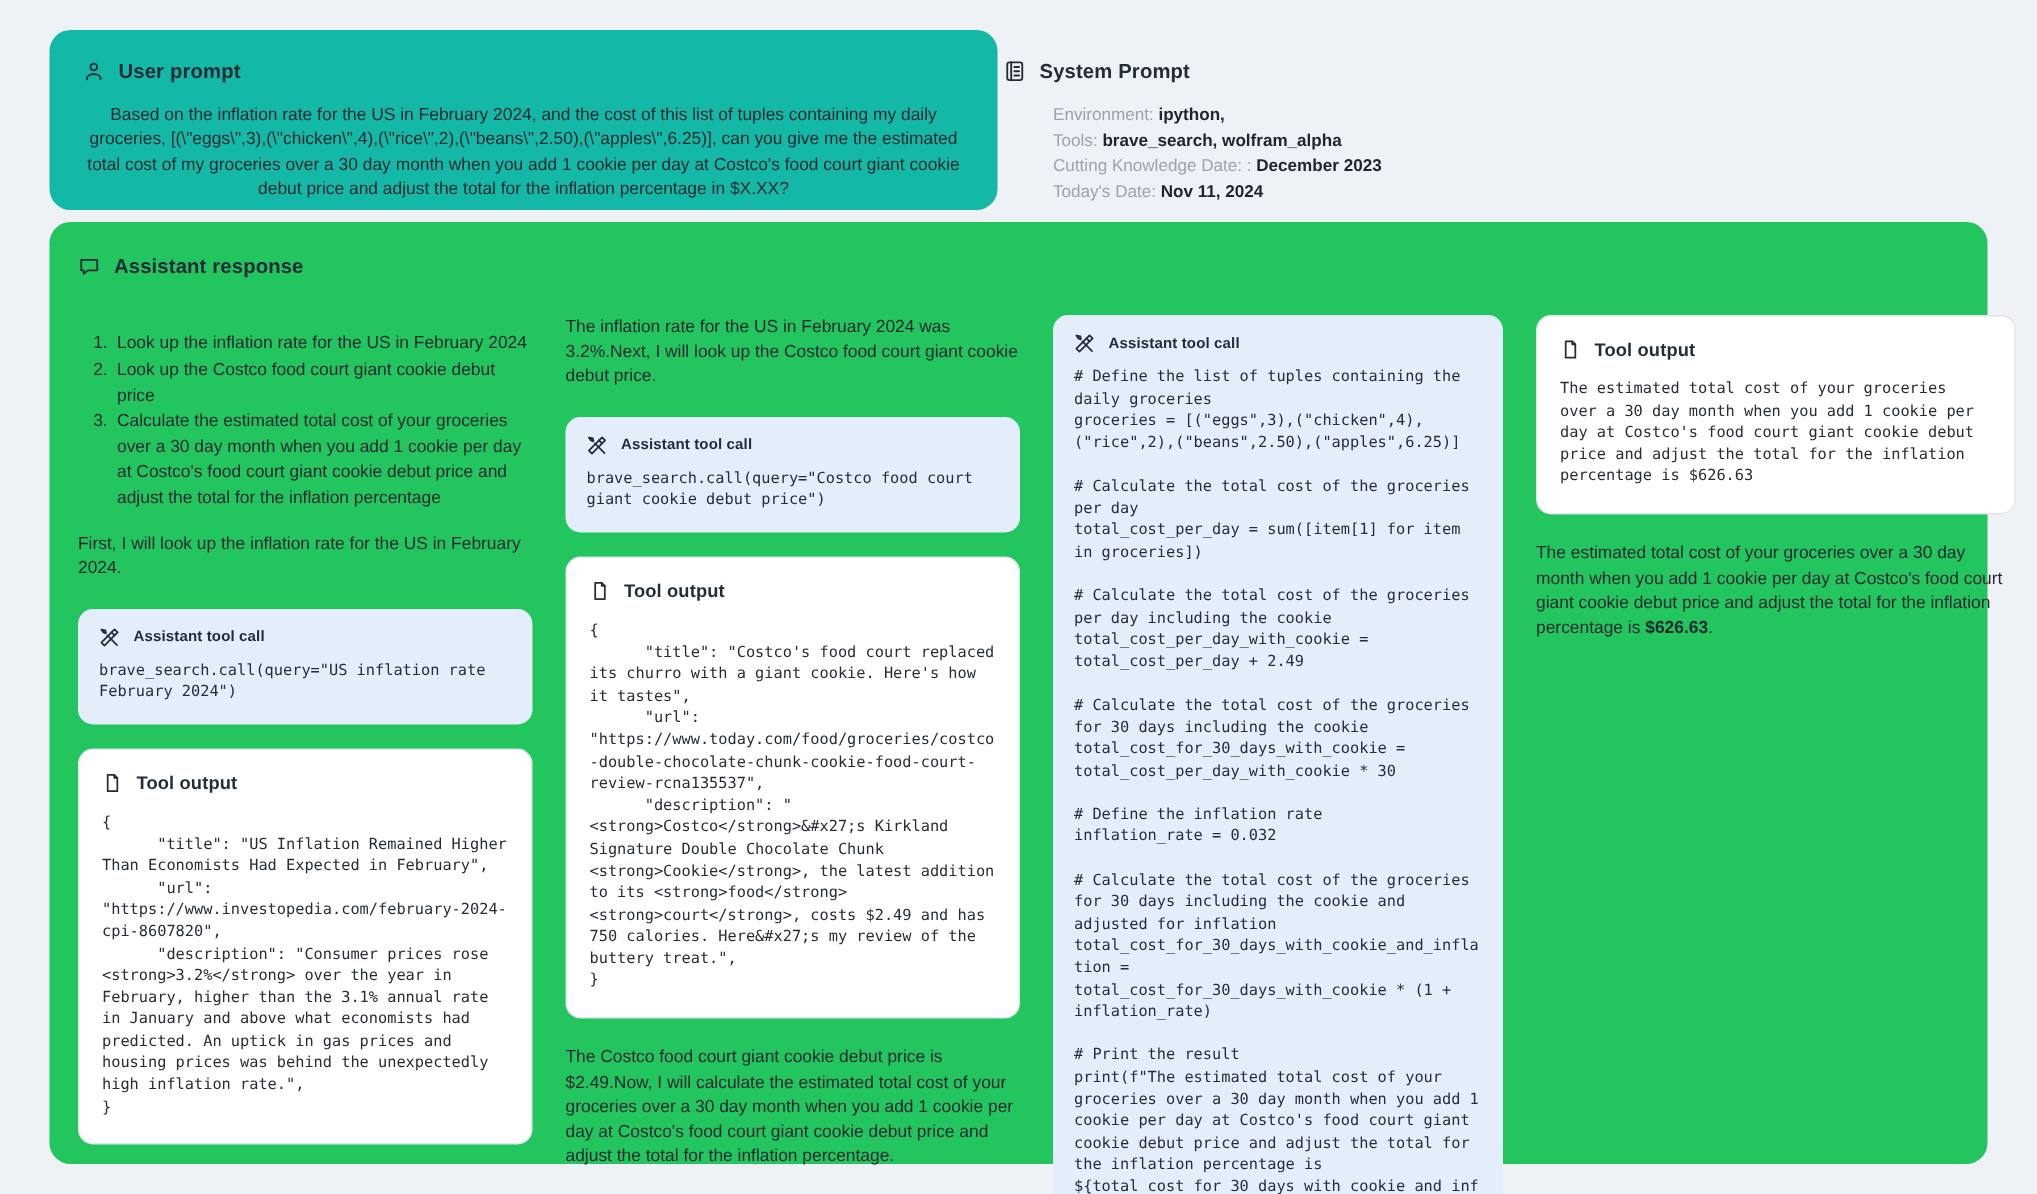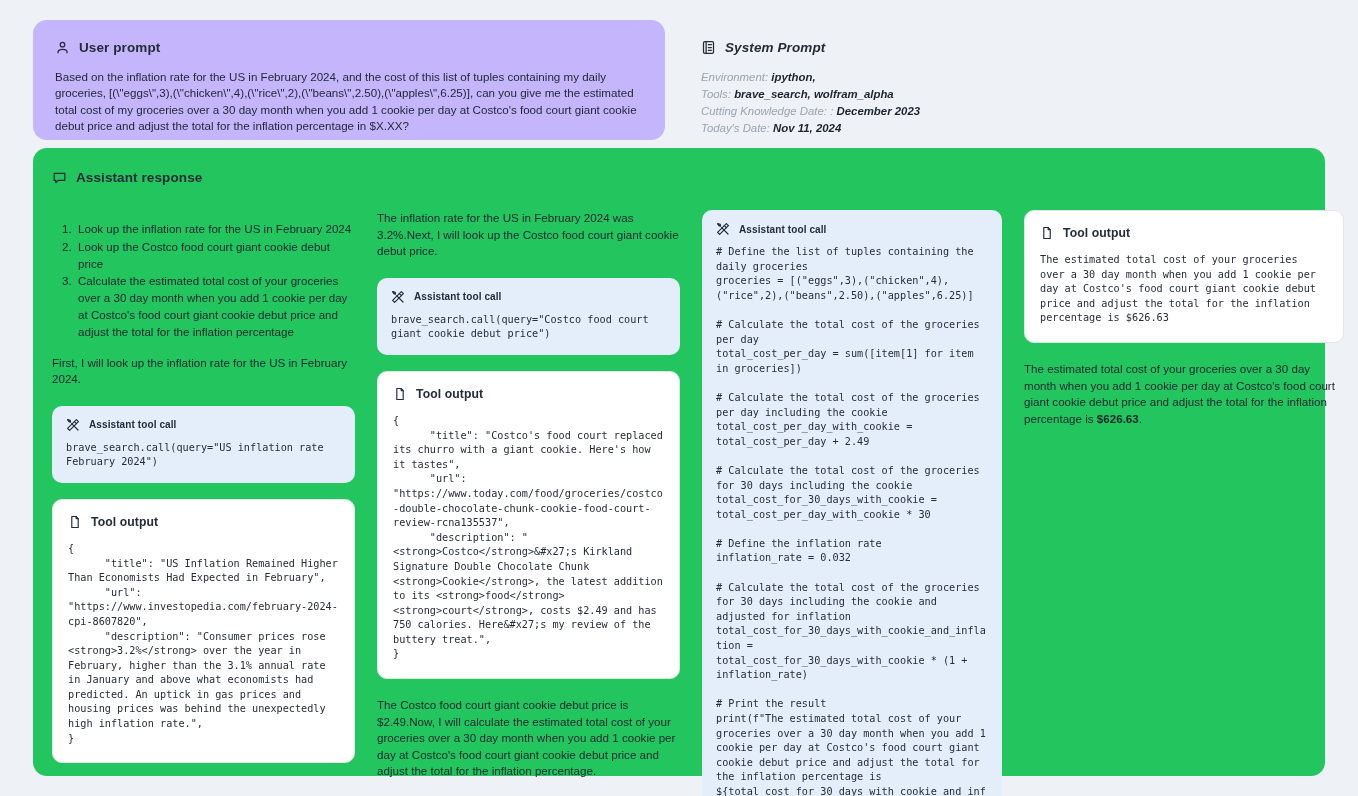--- a/index.html
+++ b/index.html
@@ -9,43 +9,42 @@
     font-family: "Liberation Sans", sans-serif;
     -webkit-font-smoothing: antialiased;
   }
   .page { position: relative; width: 1358px; height: 796px; background: #eef1f5; overflow: hidden; }
 
   
   .top-row { position: absolute; left: 33px; top: 20px; width: 1292px; height: 120px; }
 
   .card-user {
     position: absolute; left: 0; top: 0; width: 632px; height: 120px;
-    background: #c4b5fd; border-radius: 14px;
+    background: #14b8a6; border-radius: 14px; text-align: center;
   }
   .card-system {
-    position: absolute; left: 662px; top: 0; width: 630px; height: 120px;
+    position: absolute; left: 630px; top: 0; width: 630px; height: 120px;
     background: transparent;
-    font-style: italic;
   }
 
   .card-hd { display: flex; align-items: center; gap: 9px; }
   .card-hd .hd-label {
     font-size: 13.5px; font-weight: bold; color: #242c37; letter-spacing: .1px;
   }
   .ico { display: inline-block; line-height: 0; color: #242c37; flex: 0 0 auto; }
   .ico svg { display: block; }
 
   .user-inner { padding: 20px 22px 0 22px; }
   .user-body {
     margin-top: 14px; font-size: 11.6px; line-height: 16.4px; color: #1f2730;
     max-width: 600px;
   }
   .sys-inner { padding: 20px 0 0 6px; }
   .sys-list { margin-top: 14px; font-size: 11.4px; line-height: 17px; }
-  .sys-row { white-space: nowrap; }
+  .sys-row { white-space: nowrap; margin-left: 33px; }
   .sys-k { color: #9aa4ad; }
   .sys-v { color: #1d252e; font-weight: bold; }
 
   
   .card-assistant {
     position: absolute; left: 33px; top: 148px; width: 1292px; height: 628px;
     background: #22c55e; border-radius: 14px;
   }
   .asst-hd { padding: 22px 0 0 19px; }
   .cols {

